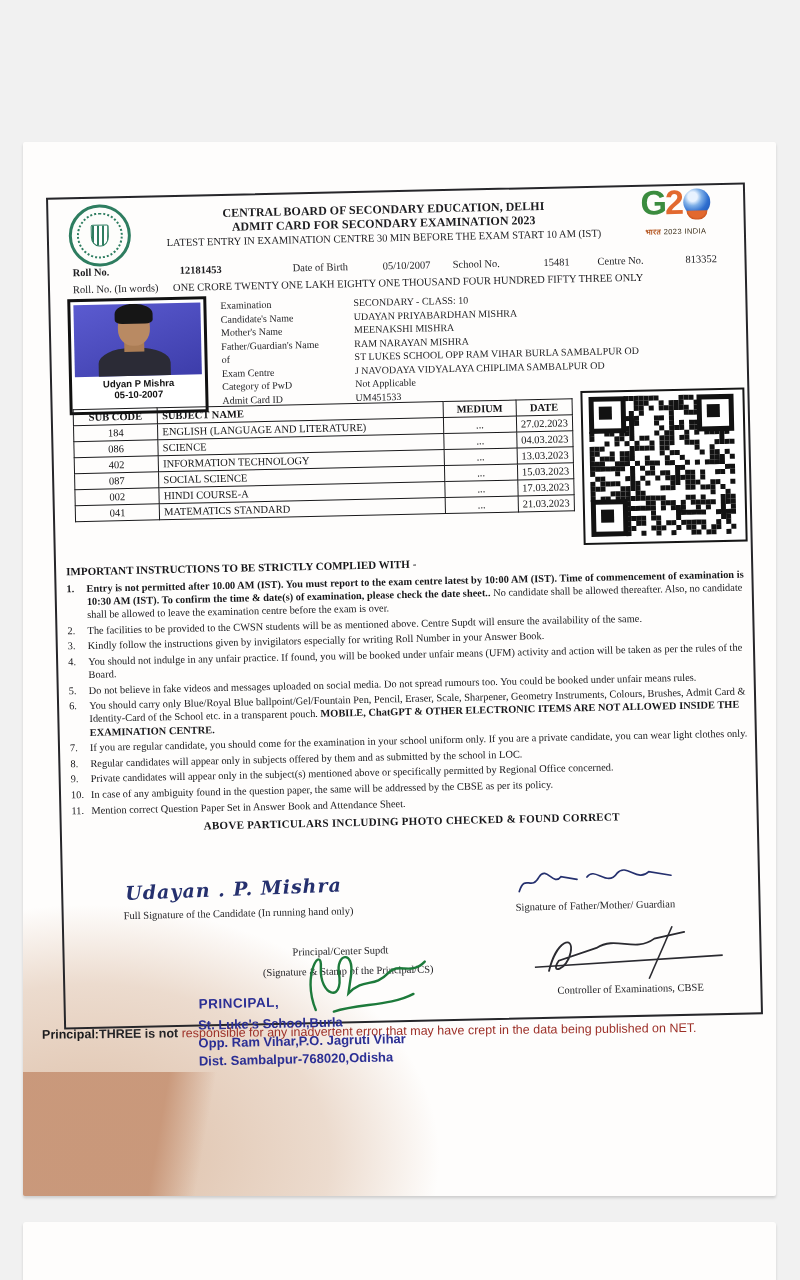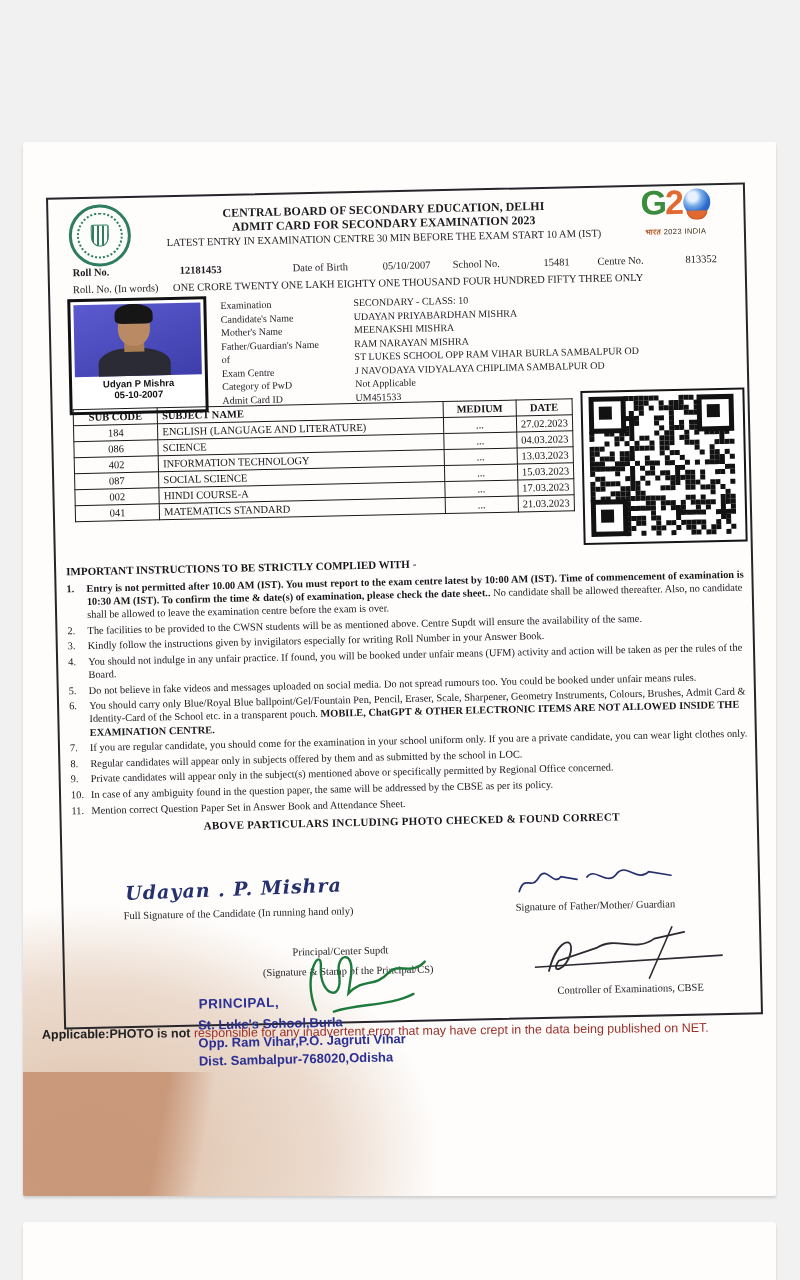--- a/index.html
+++ b/index.html
@@ -591,17 +591,17 @@
 
     <svg class="abs" style="left:468px;top:738px;" width="200" height="58" viewBox="0 0 200 58">
       <path d="M16,44 C24,14 42,8 38,26 C34,44 16,48 26,34 L64,22 C84,10 102,28 122,14 L152,8" fill="none" stroke="#2a2a30" stroke-width="1.8" stroke-linecap="round"></path>
       <path d="M2,40 L190,32" fill="none" stroke="#2a2a30" stroke-width="1.6"></path>
       <path d="M140,2 L116,54" fill="none" stroke="#2a2a30" stroke-width="1.6"></path>
     </svg>
     <div class="abs slab" style="left:492px;top:796px;">Controller of Examinations, CBSE</div>
   </div>
 
   <div class="disc">
-    <span class="dlab">Applicable:</span><span class="dblk">PHOTO is not </span><span class="dred">responsible for any inadvertent error that may have crept in the data being published on NET.</span>
+    <span class="dlab">Principal:</span><span class="dblk">THREE is not </span><span class="dred">responsible for any inadvertent error that may have crept in the data being published on NET.</span>
   </div>
 </div>
 
 <div class="page" id="page2"></div>
 
 </body></html>

